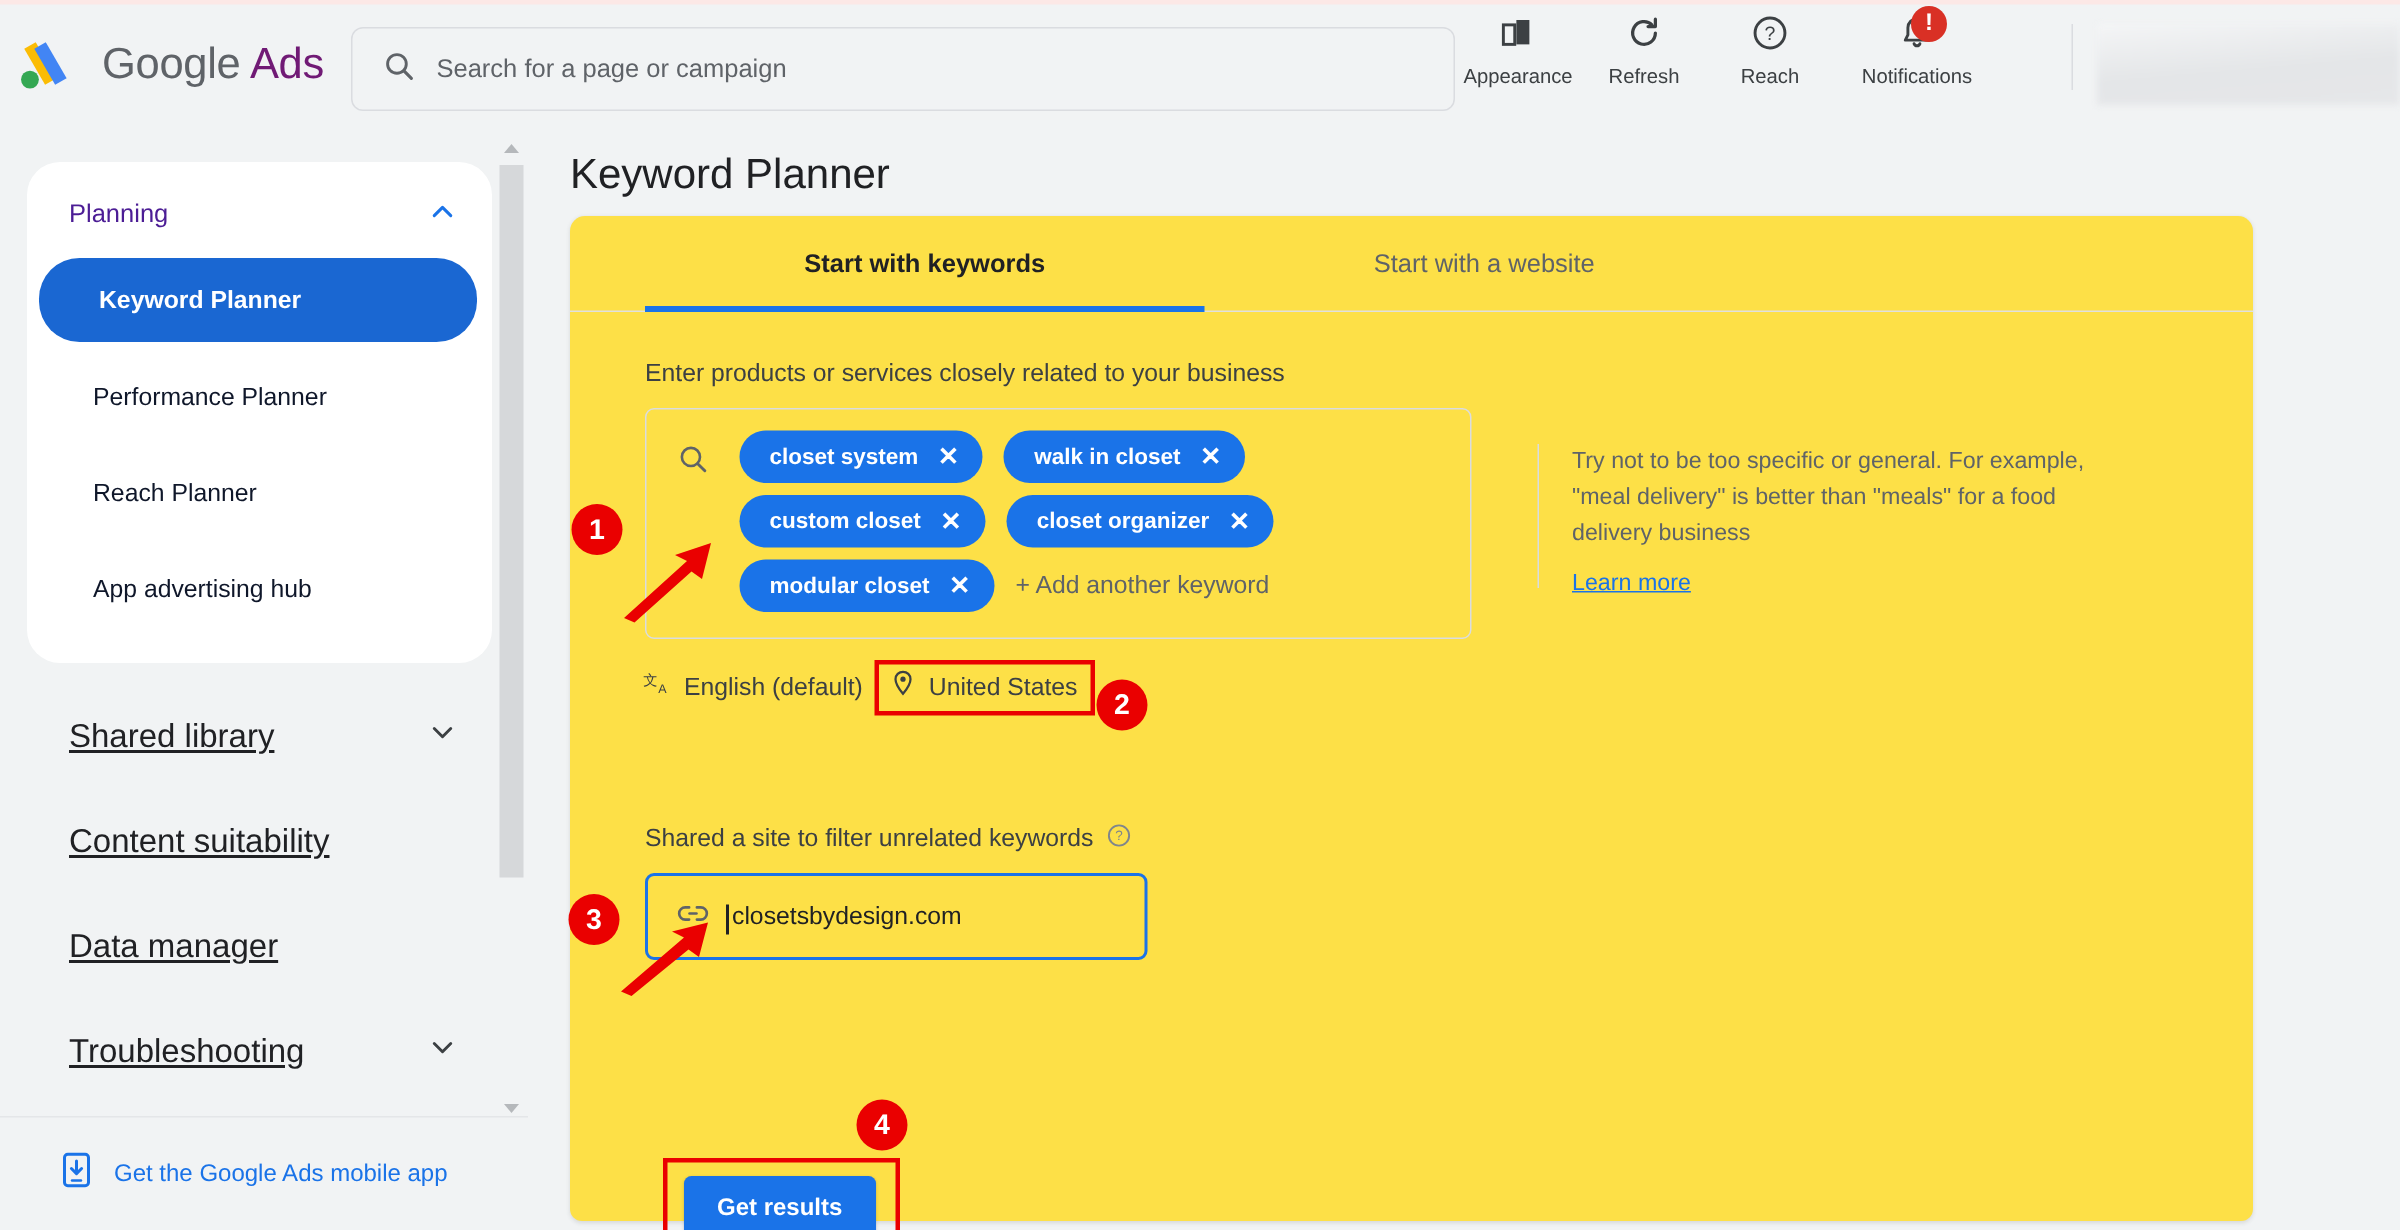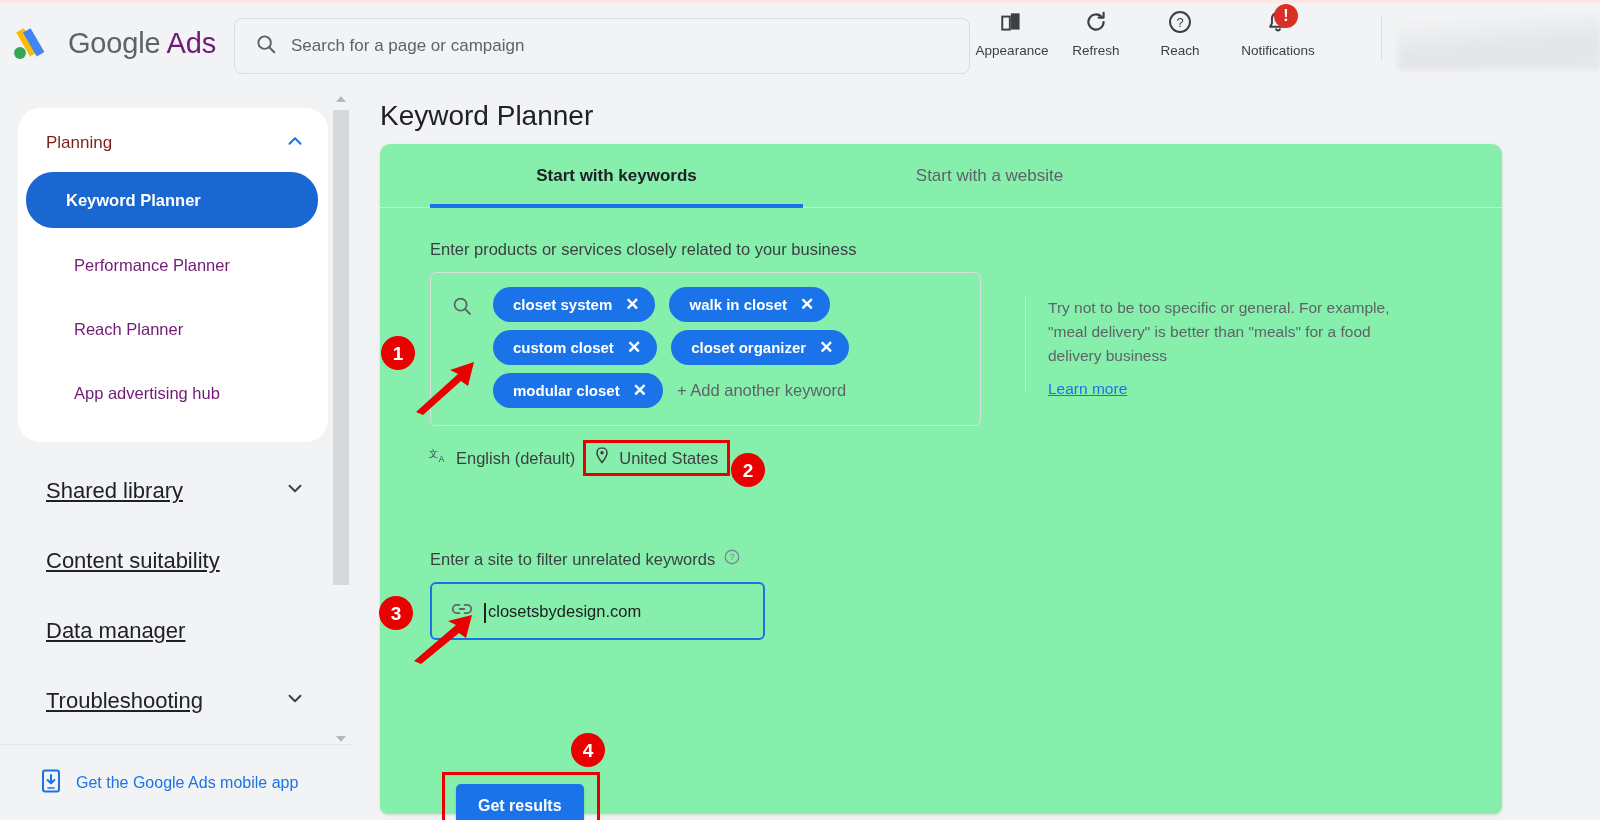--- a/index.html
+++ b/index.html
@@ -79,24 +79,24 @@
   }
   .planning-card {
     position: absolute; left: 18px; top: 20px; width: 310px;
     background: #ffffff; border-radius: 22px;
     padding: 16px 0 22px 0;
   }
   .planning-head {
     display: flex; align-items: center; justify-content: space-between;
     padding: 0 22px 0 28px; height: 38px;
   }
-  .planning-title { font-size: 17px; color: #7f1d1d; }
+  .planning-title { font-size: 17px; color: #4c1d95; }
   .nav-sub {
     height: 54px; display: flex; align-items: center;
-    padding-left: 56px; font-size: 16.5px; color: #701a75;
+    padding-left: 44px; font-size: 16.5px; color: #0f172a;
     margin-top: 10px; cursor: pointer;
   }
   .nav-sub.active {
     background: #1a67d2; color: #ffffff; font-weight: bold;
     border-radius: 27px; margin: 10px 10px 0 8px;
     padding-left: 40px; height: 56px;
   }
   .nav-top {
     position: absolute; left: 18px; width: 310px; height: 56px;
     display: flex; align-items: center; justify-content: space-between;
@@ -124,21 +124,21 @@
 
   
   .main { position: absolute; left: 352px; top: 88px; width: 1248px; height: 732px; }
   .page-title {
     position: absolute; left: 28px; top: 12px;
     font-size: 28px; color: #202124; font-weight: normal;
   }
   .card {
     position: absolute; left: 28px; top: 56px;
     width: 1122px; height: 670px;
-    background: #86efac; border-radius: 10px 10px 8px 8px;
+    background: #fde047; border-radius: 10px 10px 8px 8px;
     box-shadow: 0 1px 3px rgba(60,64,67,.15);
   }
   .tabs {
     position: absolute; left: 0; top: 0; width: 1122px; height: 64px;
     border-bottom: 1px solid #e0e0e0;
   }
   .tab {
     position: absolute; top: 0; height: 64px;
     display: flex; align-items: center; justify-content: center;
     font-size: 17px; color: #5f6368; cursor: pointer;
@@ -449,21 +449,21 @@
             <svg width="18" height="20" viewBox="0 0 20 24">
               <path d="M10 2.2c-3.3 0-6 2.6-6 5.9 0 4.4 6 11.7 6 11.7s6-7.3 6-11.7c0-3.3-2.7-5.9-6-5.9Z" fill="none" stroke="#3c4043" stroke-width="1.8"></path>
               <circle cx="10" cy="8.1" r="2.1" fill="#3c4043"></circle>
             </svg>
           </span>
           <span>United States</span>
         </span>
       </div>
 
       <div class="field-label site-label">
-        <span>Enter a site to filter unrelated keywords</span>
+        <span>Shared a site to filter unrelated keywords</span>
         <span>
           <svg width="18" height="18" viewBox="0 0 24 24">
             <circle cx="12" cy="12" r="9" fill="none" stroke="#80868b" stroke-width="1.7"></circle>
             <text x="12" y="16.4" font-size="12" font-family="Liberation Sans, sans-serif" fill="#80868b" text-anchor="middle">?</text>
           </svg>
         </span>
       </div>
 
       <div class="site-input">
         <span>

